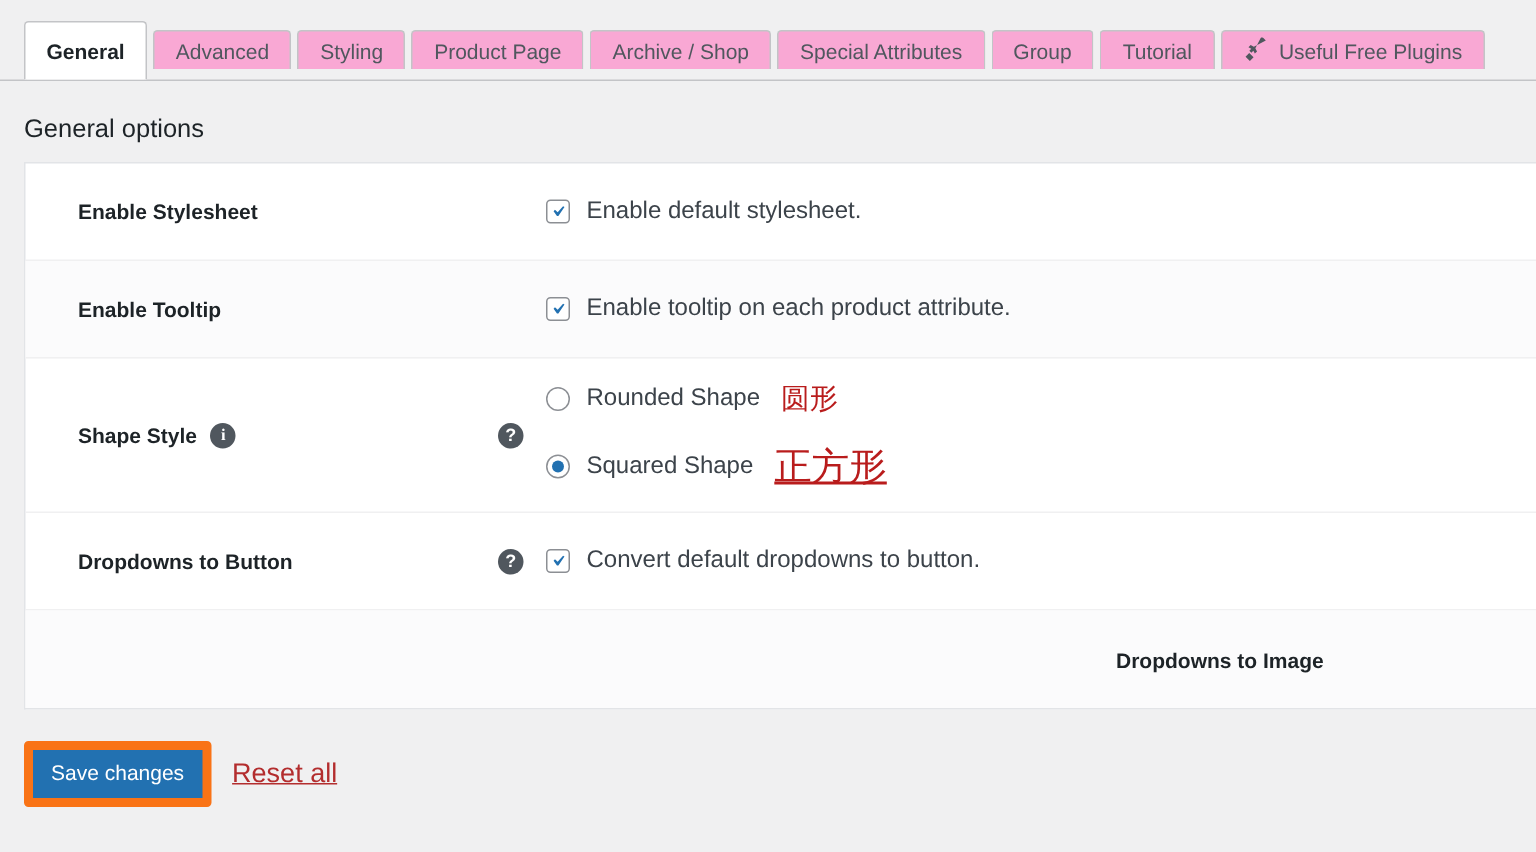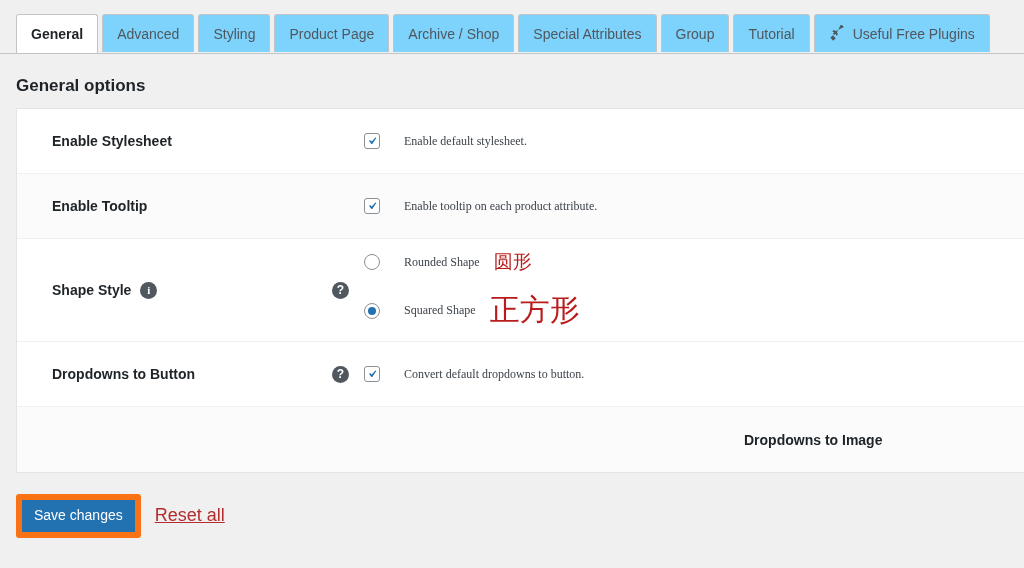--- a/index.html
+++ b/index.html
@@ -33,23 +33,23 @@
     left: 0; right: 0; bottom: 0;
     height: 1px;
     background: #c3c4c7;
   }
   .tab {
     position: relative;
     z-index: 2;
     display: flex;
     align-items: center;
     gap: 7px;
-    height: 38px;
+    height: 26px;
     padding: 0 14px;
-    background: #7dd3fc;
+    background: #f9a8d4;
     border: 1px solid #c3c4c7;
     border-bottom: none;
     border-radius: 3px 3px 0 0;
     font-size: 14px;
     color: #50575e;
     white-space: nowrap;
     cursor: pointer;
     line-height: 1;
   }
   .tab.active {
@@ -64,21 +64,21 @@
     display: inline-block;
     width: 17px;
     height: 17px;
     flex: none;
   }
 
   
   .page-heading {
     margin: 22px 0 12px 16px;
     font-size: 17px;
-    font-weight: bold;
+    font-weight: normal;
     color: #1d2327;
   }
 
   
   .panel {
     margin-left: 16px;
     background: #ffffff;
     border: 1px solid #e2e4e7;
     border-right: none;
   }
@@ -168,37 +168,36 @@
     flex: none;
     cursor: pointer;
   }
   .radio .dot {
     width: 8px; height: 8px;
     border-radius: 50%;
     background: #2271b1;
   }
 
   .field-label {
-    margin-left: 24px;
-    font-size: 12px;
+    margin-left: 11px;
+    font-size: 16px;
     color: #3c434a;
     cursor: pointer;
     white-space: nowrap;
-    font-family: Liberation Serif, serif;
   }
   .field-label.disabled { color: #a7aaad; cursor: default; }
 
   .cn-note {
     margin-left: 14px;
     color: #b91c1c;
     font-family: "DejaVu Sans", sans-serif;
     white-space: nowrap;
   }
   .cn-note.small { font-size: 19px; }
-  .cn-note.big { font-size: 30px; }
+  .cn-note.big { font-size: 25px; text-decoration: underline; }
 
   .radio-stack {
     display: flex;
     flex-direction: column;
     gap: 15px;
     padding: 4px 0;
   }
   .radio-line { display: flex; align-items: center; }
 
   

